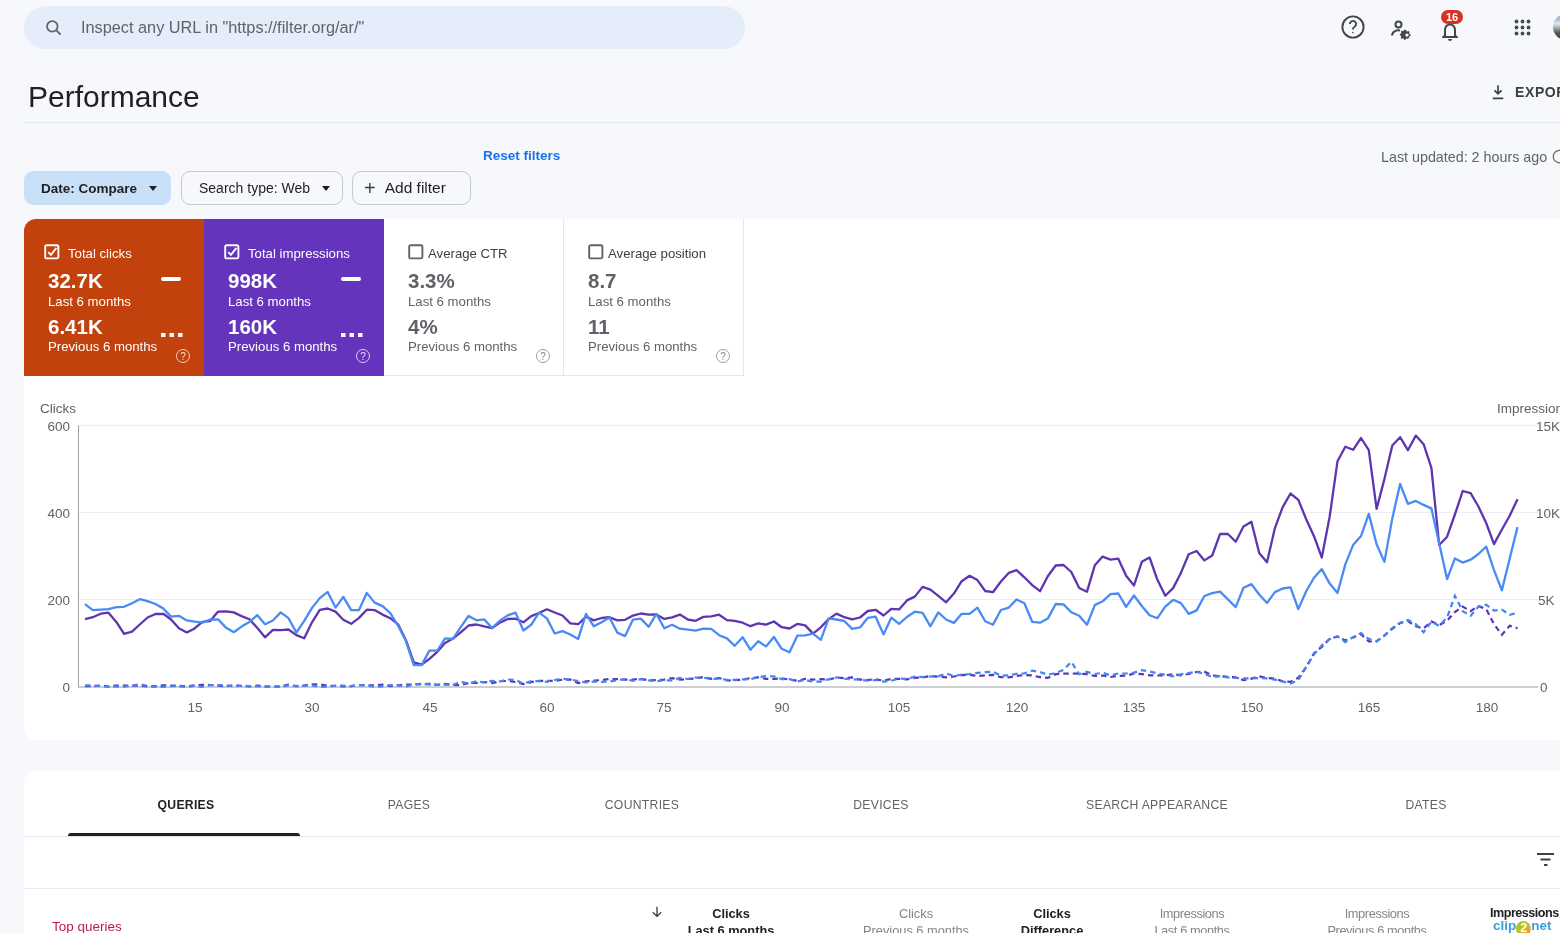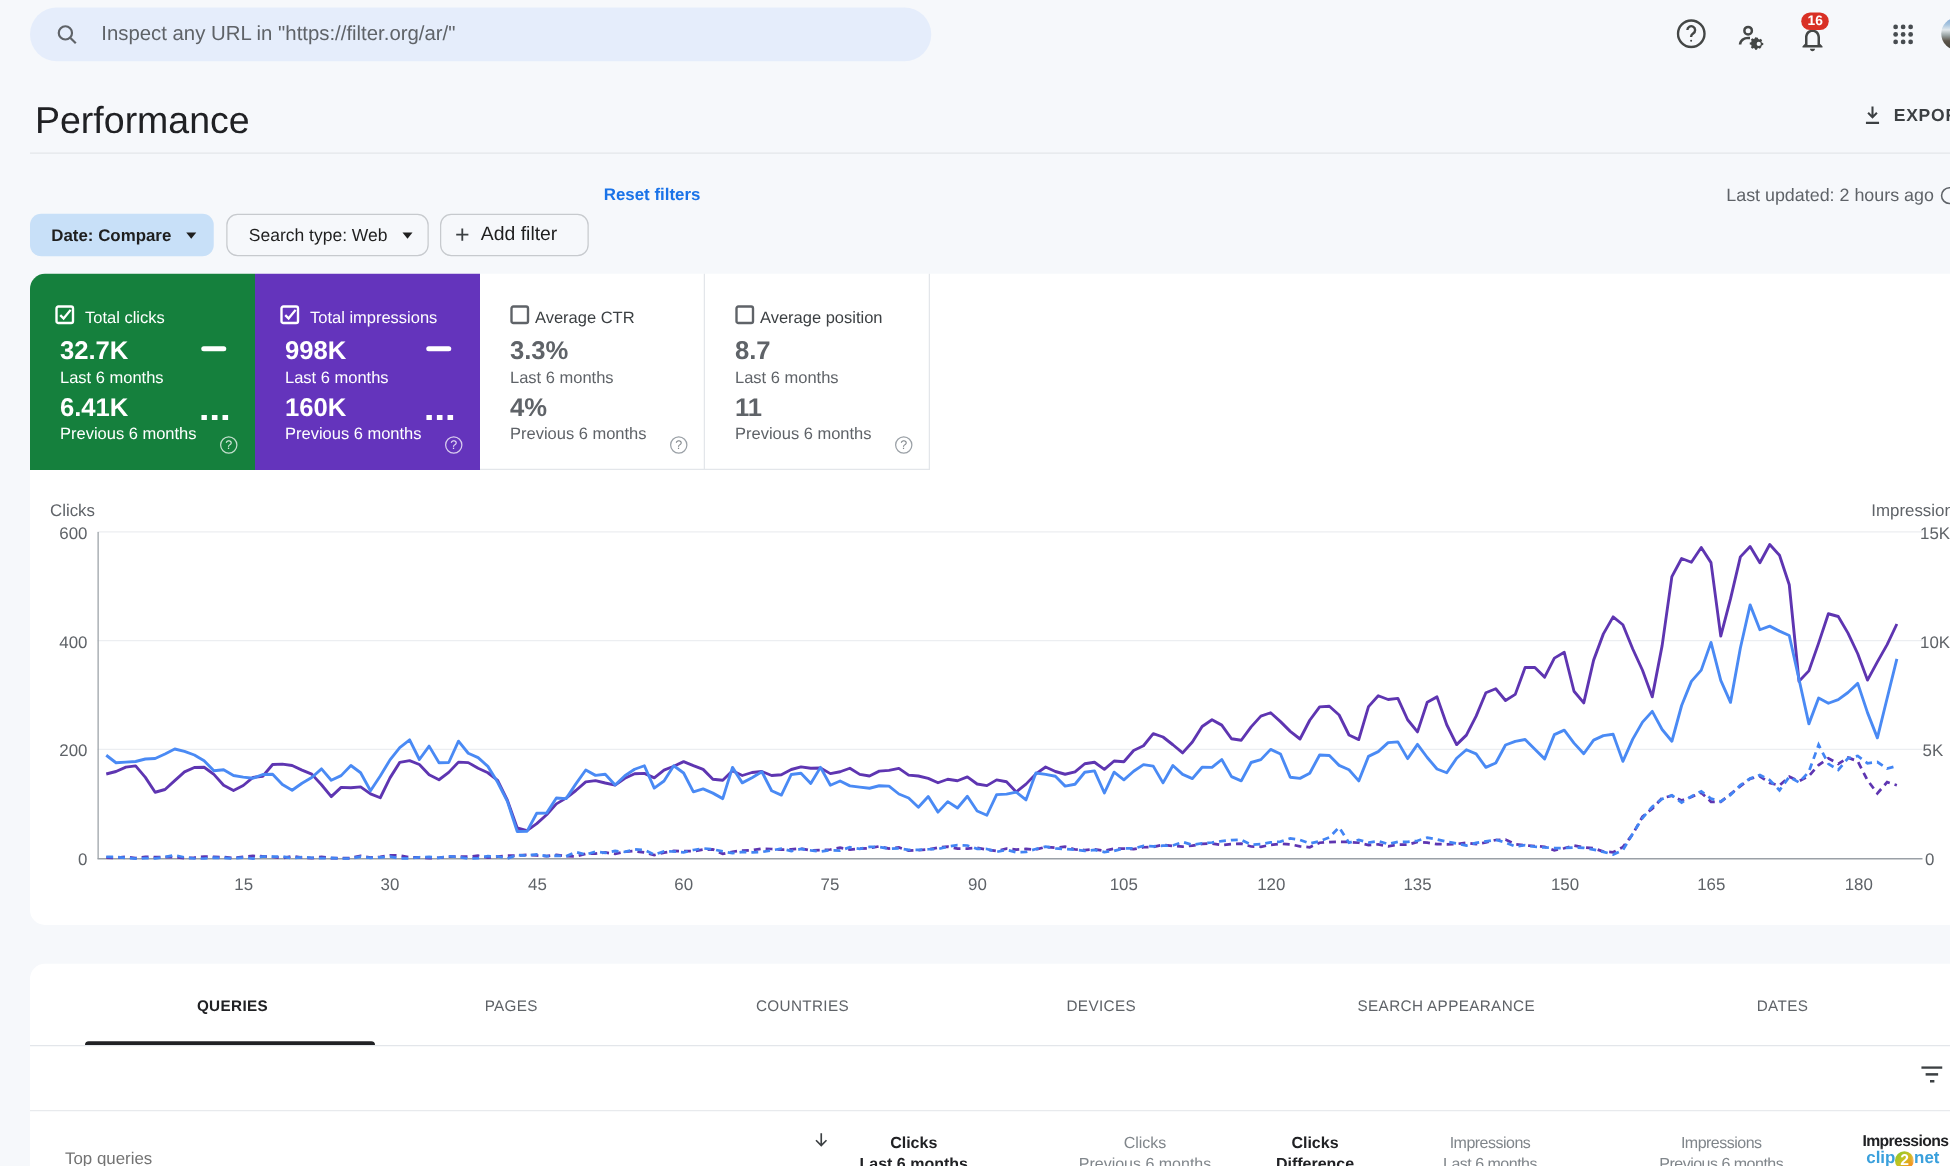--- a/index.html
+++ b/index.html
@@ -22,21 +22,21 @@
   .chip { top:139px; height:34px; border-radius:9px; display:flex; align-items:center; font-size:14px; color:#1f1f1f;margin-top:32px; }
   .chip.blue { background:#c8e0f8; }
   .chip.white { background:#f6f8fb; border:1px solid #c7cace; }
   .caret { width:0; height:0; border-left:4.5px solid transparent; border-right:4.5px solid transparent; border-top:5px solid #1f1f1f; display:inline-block; margin-left:12px; }
   .reset { left:483px; top:148px; color:#1a73e8; font-size:13.5px; font-weight:bold; }
   .lastupd { top:149px; left:1381px; color:#5f6368; font-size:14.3px; white-space:nowrap; }
   
   .card { left:24px; top:219px; width:1552px; height:521px; background:#fff; border-radius:12px 0 0 12px; }
   .mcards { left:24px; top:219px; width:720px; height:157px; display:flex; }
   .mc { width:180px; height:157px; position:relative; }
-  .mc1 { background:#15803d; border-radius:12px 0 0 0; color:#fff; }
+  .mc1 { background:#c2410c; border-radius:12px 0 0 0; color:#fff; }
   .mc2 { background:#6434bc; color:#fff; }
   .mc3 { border-right:1px solid #e3e6ea; border-bottom:1px solid #e3e6ea; }
   .mc4 { border-right:1px solid #e3e6ea; border-bottom:1px solid #e3e6ea; }
   .mc .cb { position:absolute; left:20px; top:25px; width:16px; height:16px; }
   .mc3 .cb, .mc4 .cb { left:24px; }
   .mc3 .cblab, .mc4 .cblab { left:48px; }
   .mc .cblab { position:absolute; left:44px; top:27px; font-size:13.2px; }
   .mc3 .cblab, .mc4 .cblab { color:#3c4043; }
   .mc .v1 { position:absolute; left:24px; top:50px; font-size:20.5px; font-weight:bold; }
   .mc .l1 { position:absolute; left:24px; top:75px; font-size:13.2px; }
@@ -53,21 +53,21 @@
   .bcard { left:24px; top:771px; width:1552px; height:162px; background:#fff; border-radius:12px 0 0 0; }
   .tab { top:798px; transform:translateX(-50%); font-size:12.2px; letter-spacing:0.3px; color:#5f6368; white-space:nowrap; }
   .tab.active { color:#202124; font-weight:bold; }
   .tabline { left:68px; top:833px; width:232px; height:3px; background:#202124; border-radius:3px 3px 0 0; }
   .tabdiv { left:24px; top:836px; width:1536px; height:1px; background:#e3e6ea; }
   .filtericon { left:1537px; top:853px; }
   .hdrdiv { left:24px; top:888px; width:1536px; height:1px; background:#e8eaed; }
   .thead { position:absolute; top:906px; font-size:12.8px; color:#80868b; }
   .thead .b { color:#202124; font-weight:bold; }
   .th2 { display:block; margin-top:2px; }
-  .topq { left:52px; top:919px; font-size:13.5px; color:#737373; }
+  .topq { left:52px; top:919px; font-size:13.5px; color:#be185d; }
   .c2n { left:1493px; top:918px; font-size:13.5px; font-weight:bold; color:#3aa0dc; z-index:20; text-shadow:0 0 3px #fff, 0 0 3px #fff, 0 0 4px #fff; }
 </style>
 </head>
 <body>
 
   <div class="abs searchbar">
     <svg style="margin-left:20px" width="19" height="19" viewBox="0 0 24 24" fill="none" stroke="#5f6368" stroke-width="2.2">
       <circle cx="10.5" cy="10.5" r="6.7"></circle>
       <line x1="15.6" y1="15.6" x2="21" y2="21"></line>
     </svg>

